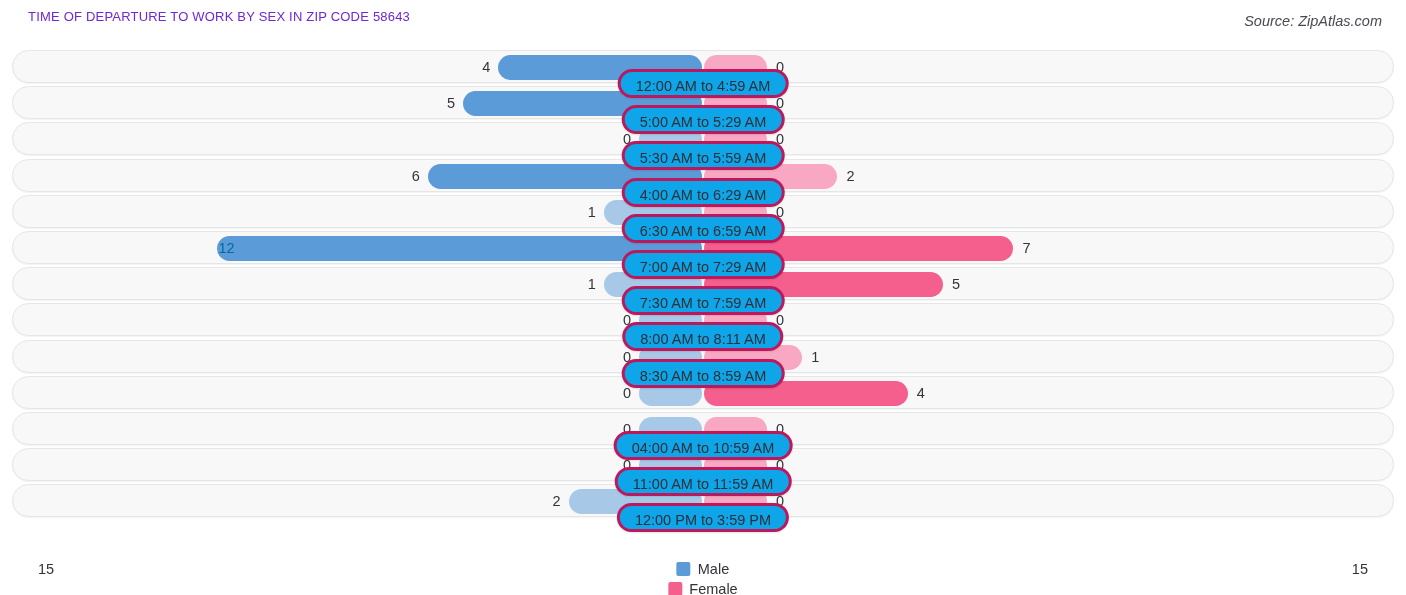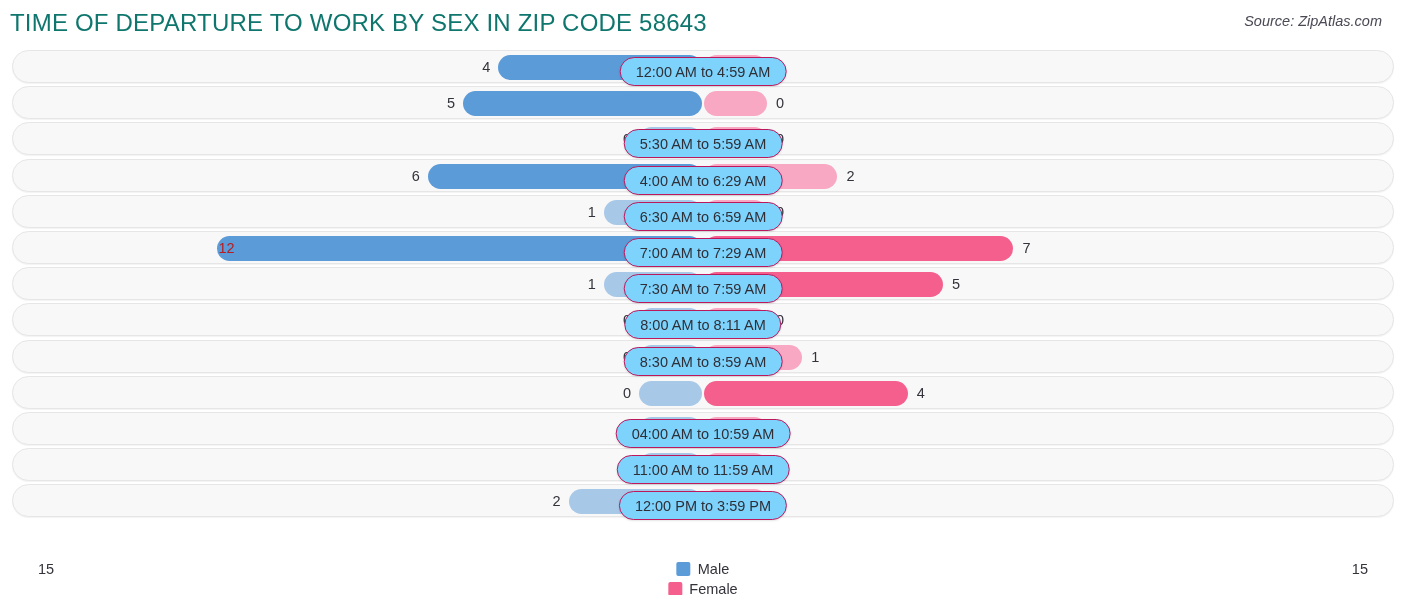--- a/index.html
+++ b/index.html
@@ -8,23 +8,23 @@
     width: 1406px; height: 595px;
     background: #ffffff;
     font-family: "Liberation Sans", sans-serif;
     overflow: hidden;
   }
   .page { position: relative; width: 1406px; height: 595px; }
 
   
   .header { position: absolute; left: 0; top: 0; width: 1406px; height: 42px; }
   .title {
-    position: absolute; left: 10px; top: 9px;
-    font-size: 24px; letter-spacing: .2px;
-    color: #0f766e; font-weight: 400; white-space: nowrap;
+    position: absolute; left: 28px; top: 9px;
+    font-size: 13px; letter-spacing: .2px;
+    color: #6d28d9; font-weight: 400; white-space: nowrap;
   }
   .source {
     position: absolute; right: 24px; top: 13px;
     font-size: 14.5px; font-style: italic; color: #4a4a55; white-space: nowrap;
   }
 
   
   .rows { position: absolute; left: 0; top: 50px; width: 1406px; }
   .row {
     position: relative; height: 33px; margin-bottom: 3.2px;
@@ -45,31 +45,31 @@
   .bar.female { left: 691px; }
 
   
   .val {
     position: absolute; top: 8px;
     font-size: 14.5px; color: #33333b; white-space: nowrap; line-height: 17px;
   }
   .val.male   { text-align: right; }
   .val.female { text-align: left; }
   .val.inside {
-    color: #b91c1c; top: 8px;
+    color: #0369a1; top: 8px;
   }
 
   
   .pill {
-    position: absolute; left: 50%; top: 6px;
+    position: absolute; left: 50%; top: 18px;
     transform: translateX(-50%);
     height: 29px; line-height: 28px;
     padding: 0 15px;
-    background: #7dd3fc;
-    border: 1px solid #be185d;
+    background: #0ea5e9;
+    border: 3px solid #be185d;
     border-radius: 15px;
     font-size: 14.5px; color: #2f2f38;
     white-space: nowrap;
     box-shadow: 0 1px 2px rgba(0,0,0,.10);
     z-index: 4;
   }
 
   
   .footer { position: absolute; left: 0; top: 556px; width: 1406px; height: 34px; }
   .axis-left  { position: absolute; left: 38px;  top: 5px; font-size: 14.5px; color: #33333b; }
@@ -101,20 +101,21 @@
           <div class="val female" style="left: 763px;">0</div>
           <div class="pill">12:00 AM to 4:59 AM</div>
         </div>
       </div>
       <div class="row">
         <div class="track">
           <div class="bar male" style="width: 239px; background: rgb(91, 155, 216);"></div>
           <div class="bar female" style="width: 63px; background: rgb(249, 168, 196);"></div>
           <div class="val male" style="right: 938px;">5</div>
           <div class="val female" style="left: 763px;">0</div>
+          <div class="pill">5:00 AM to 5:29 AM</div>
         </div>
       </div>
       <div class="row">
         <div class="track">
           <div class="bar male" style="width: 63px; background: rgb(168, 200, 232);"></div>
           <div class="bar female" style="width: 63px; background: rgb(249, 168, 196);"></div>
           <div class="val male" style="right: 762px;">0</div>
           <div class="val female" style="left: 763px;">0</div>
           <div class="pill">5:30 AM to 5:59 AM</div>
         </div>

